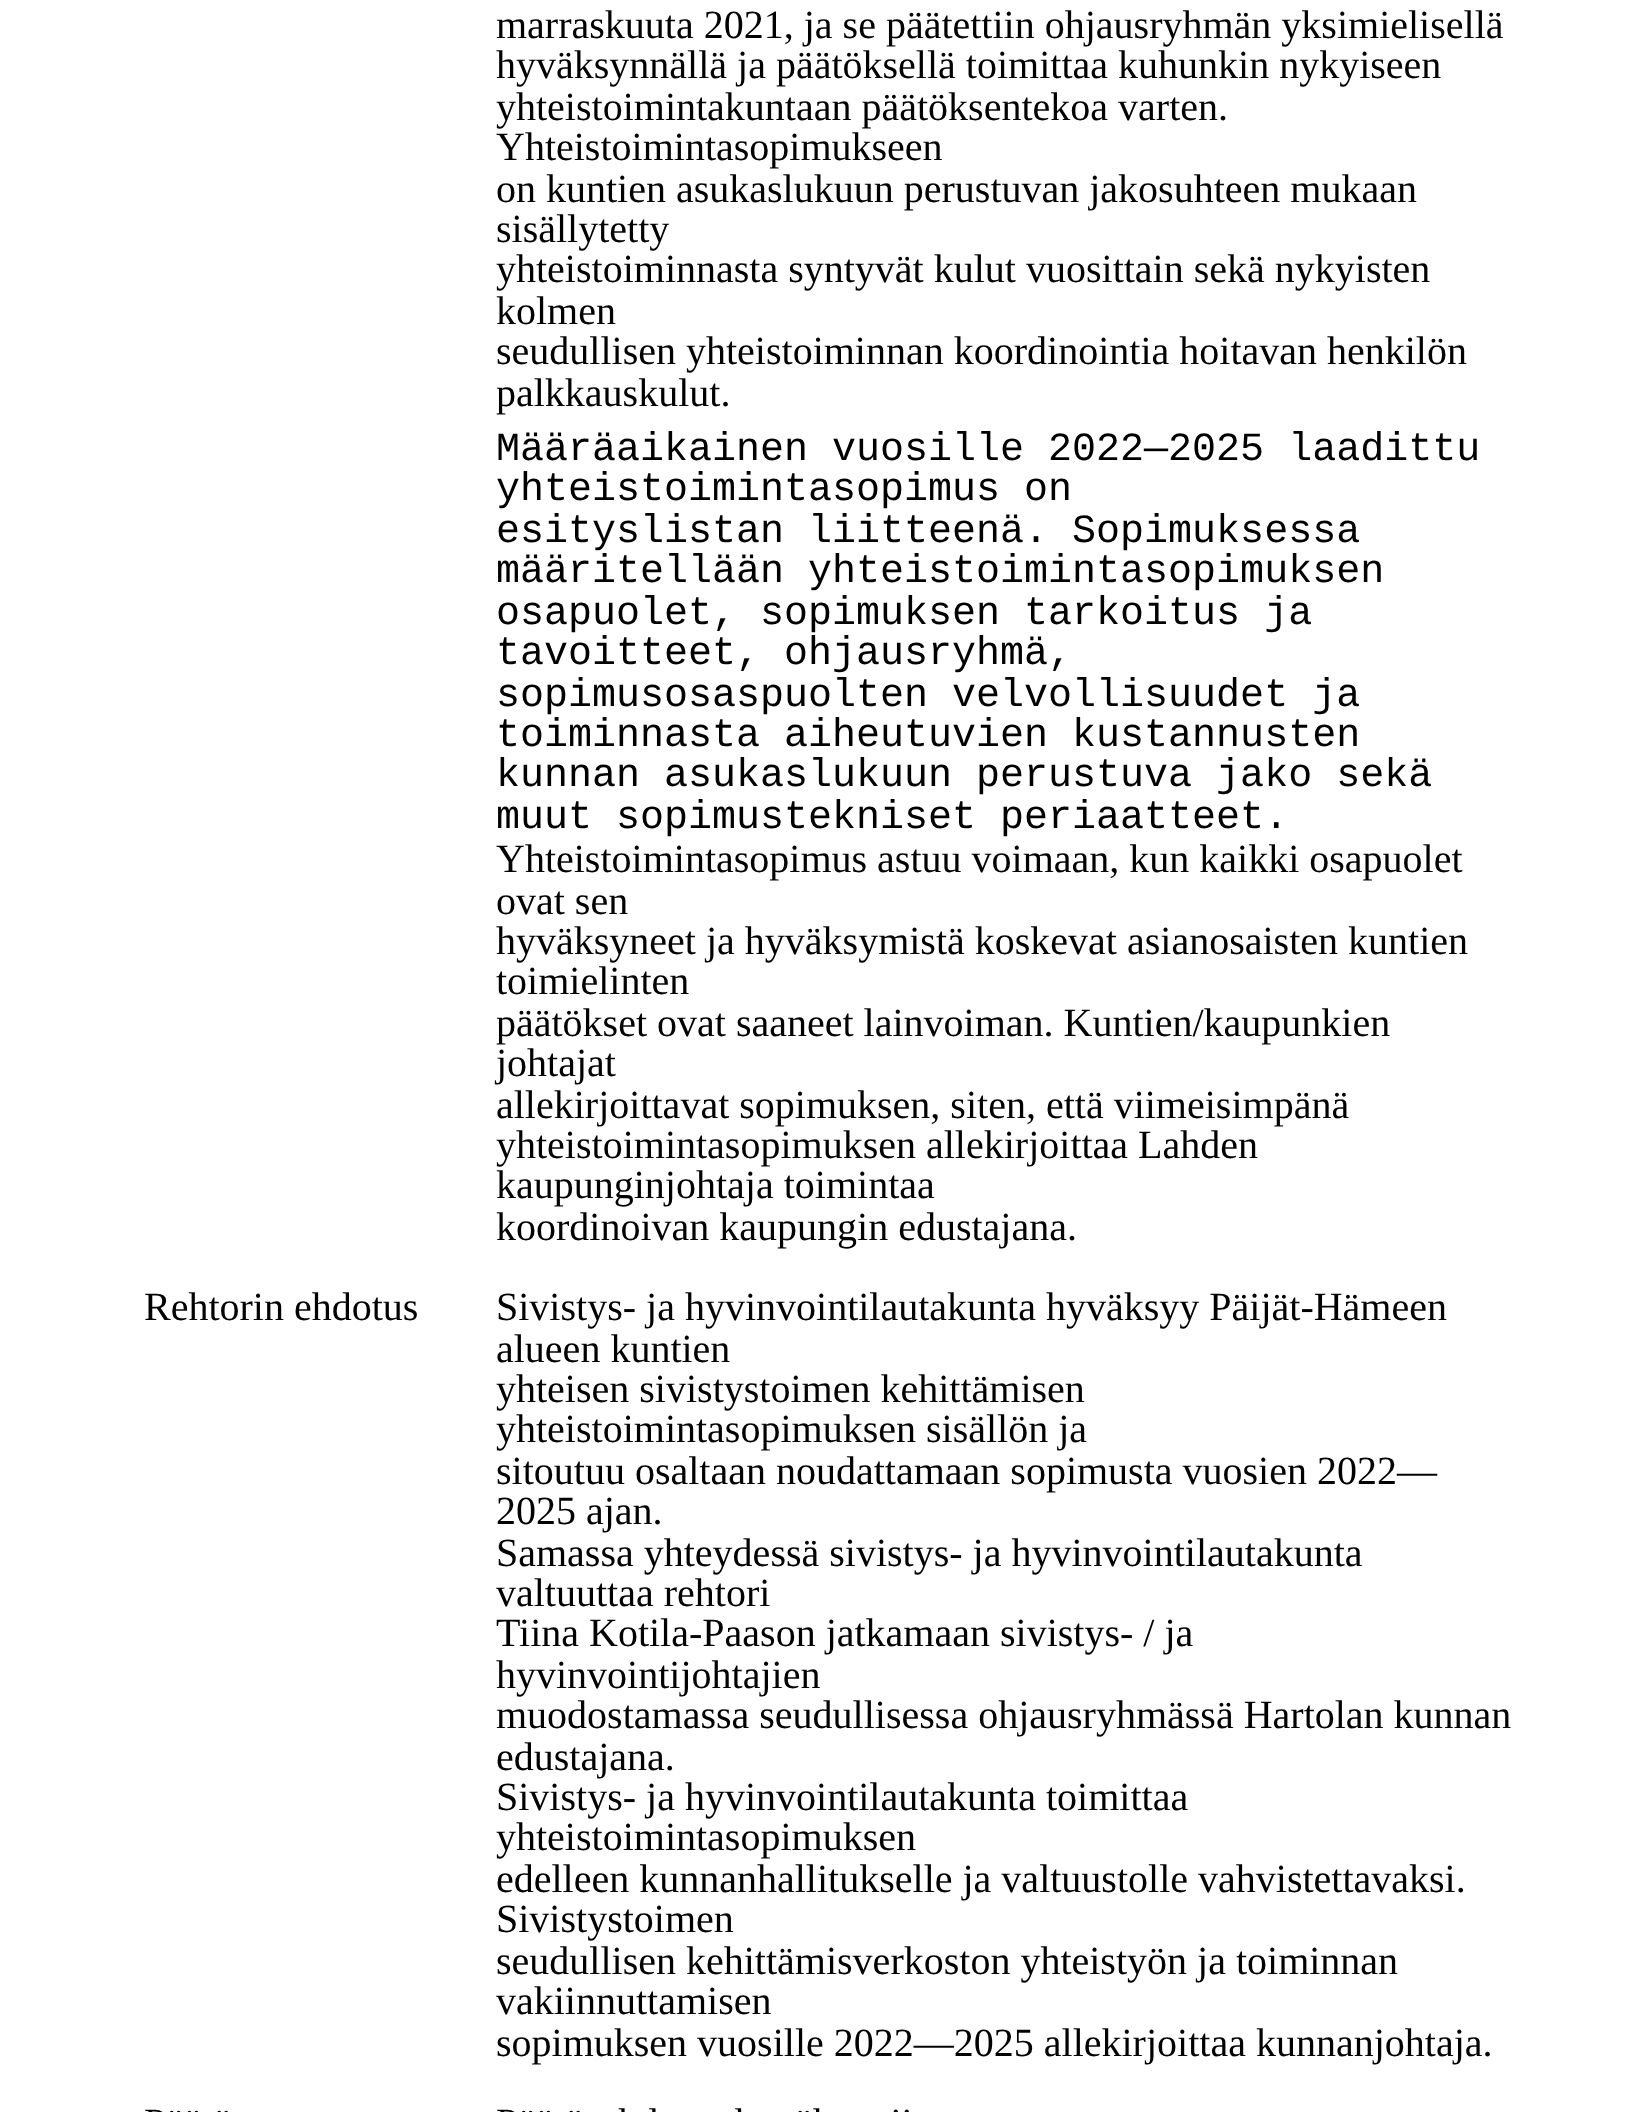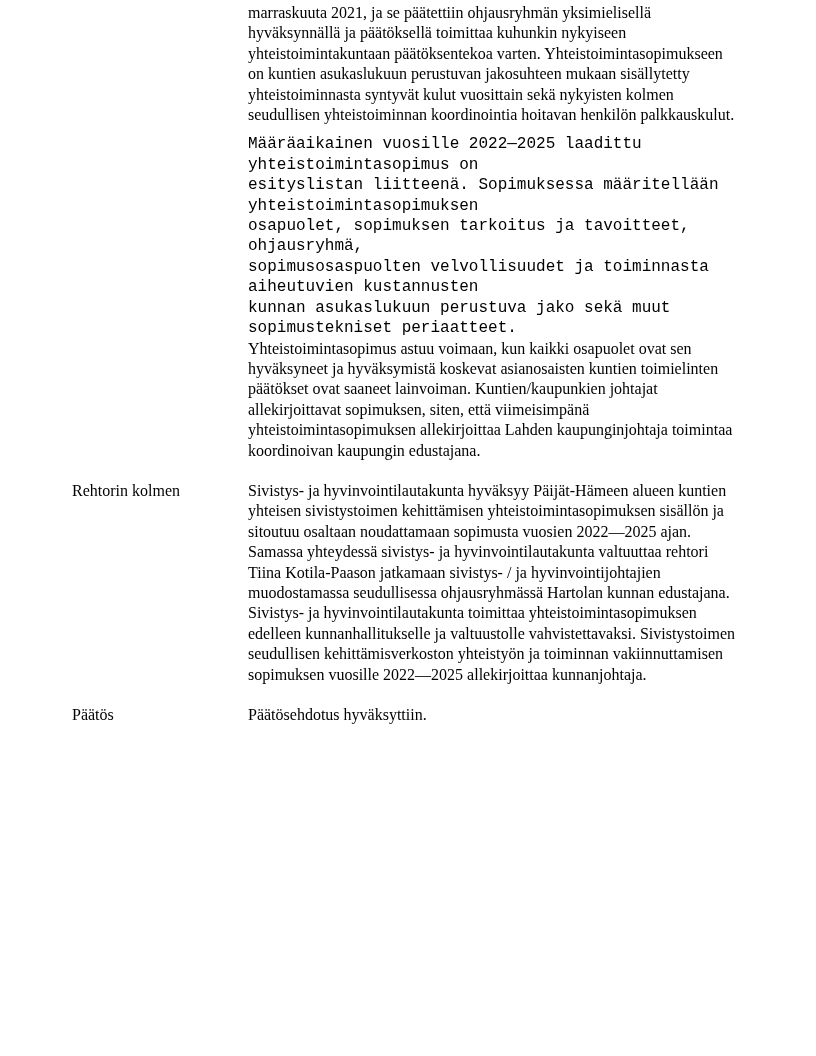--- a/index.html
+++ b/index.html
@@ -7,21 +7,21 @@
     padding: 0;
     background: #ffffff;
   }
   .page {
     position: relative;
     width: 796px;
     height: 1056px;
     background: #ffffff;
     color: #000000;
     font-family: "Liberation Serif", "DejaVu Serif", serif;
-    font-size: 16px;
+    font-size: 20px;
     line-height: 20.4px;
     overflow: hidden;
     box-sizing: border-box;
     padding: 3px 40px 0 72px; 
   }
   .doc-row {
     display: flex;
     align-items: flex-start;
   }
   .doc-label {
@@ -67,21 +67,21 @@
     <div class="doc-label"></div>
     <div class="doc-text">Yhteistoimintasopimus astuu voimaan, kun kaikki osapuolet ovat sen
 hyväksyneet ja hyväksymistä koskevat asianosaisten kuntien toimielinten
 päätökset ovat saaneet lainvoiman. Kuntien/kaupunkien johtajat
 allekirjoittavat sopimuksen, siten, että viimeisimpänä
 yhteistoimintasopimuksen allekirjoittaa Lahden kaupunginjohtaja toimintaa
 koordinoivan kaupungin edustajana.</div>
   </div>
 
   <div class="doc-row row-rehtorin">
-    <div class="doc-label">Rehtorin kolmen</div>
+    <div class="doc-label">Rehtorin ehdotus</div>
     <div class="doc-text">Sivistys- ja hyvinvointilautakunta hyväksyy Päijät-Hämeen alueen kuntien
 yhteisen sivistystoimen kehittämisen yhteistoimintasopimuksen sisällön ja
 sitoutuu osaltaan noudattamaan sopimusta vuosien 2022—2025 ajan.
 Samassa yhteydessä sivistys- ja hyvinvointilautakunta valtuuttaa rehtori
 Tiina Kotila-Paason jatkamaan sivistys- / ja hyvinvointijohtajien
 muodostamassa seudullisessa ohjausryhmässä Hartolan kunnan edustajana.
 Sivistys- ja hyvinvointilautakunta toimittaa yhteistoimintasopimuksen
 edelleen kunnanhallitukselle ja valtuustolle vahvistettavaksi. Sivistystoimen
 seudullisen kehittämisverkoston yhteistyön ja toiminnan vakiinnuttamisen
 sopimuksen vuosille 2022—2025 allekirjoittaa kunnanjohtaja.</div>

